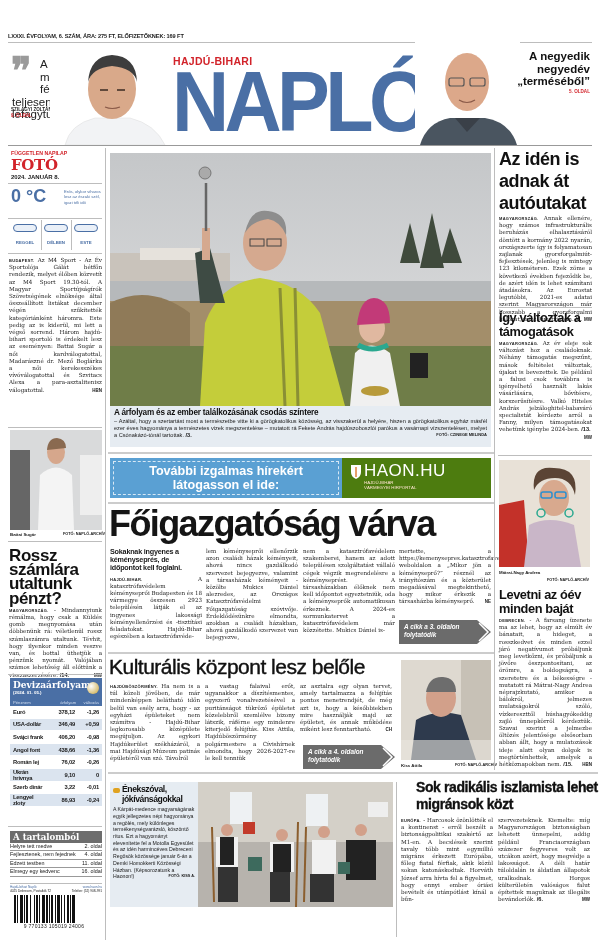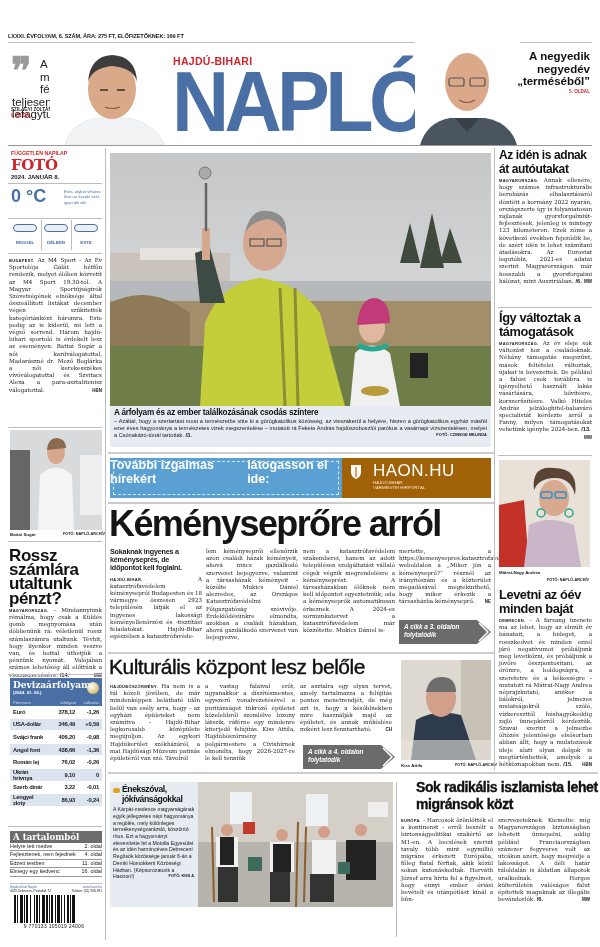--- a/index.html
+++ b/index.html
@@ -294,38 +294,38 @@
   <div class="h-sans" style="font-size:8.2px;line-height:10px;letter-spacing:-.2px">A árfolyam és az ember találkozásának csodás színtere</div>
   <div class="sans" style="font-size:5.6px;line-height:6.8px;text-align:justify">
     <span>– Azáltal, hogy a szertartást most a természetbe vitte ki a görögkatolikus közösség, az visszakerül a helyére, hiszen a görögkatolikus egyház másfél ezer éves hagyománya a természetes vizek megszentelése – mutatott rá Fekete András hajdúszoboszlói parókus a vasárnapi vízszentelésen, melyet a Csónakázó-tónál tartottak.</span>
     <b>/3.</b>
     <span class="sig" style="font-size:4px">FOTÓ: CZINEGE MELINDA</span>
   </div>
 </div>
 <div class="rule" style="left:108px;top:452px;width:386px;height:2px;background:#ccc"></div>
 
 <div class="abs" style="left:110px;top:458px;width:381px;height:40px;display:flex">
-  <div style="flex:0 0 232px;background:#5aa0d3;position:relative;display:flex;flex-direction:row;align-items:flex-start;justify-content:center">
+  <div style="flex:0 0 232px;background:#5aa0d3;position:relative;display:flex;flex-direction:column;align-items:center;justify-content:center">
     <div style="position:absolute;left:3px;top:3px;right:3px;bottom:3px;border:1px dashed #d7e8f5"></div>
     <div class="sans" style="color:#fff;font-weight:bold;font-size:12.6px;line-height:14px">További izgalmas hírekért</div>
     <div class="sans" style="color:#fff;font-weight:bold;font-size:12.6px;line-height:14px">látogasson el ide:</div>
   </div>
-  <div style="flex:1;background:#a16207;padding:4px 0 0 31px;position:relative">
+  <div style="flex:1;background:#4d7c0f;padding:4px 0 0 22px;position:relative">
     <svg style="position:absolute;left:8px;top:6px;width:12px;height:16px" viewBox="0 0 12 16">
         <path d="M1 1 H11 V8 Q11 13 6 15 Q1 13 1 8Z" fill="#fff"></path>
         <path d="M6 3 V13" stroke="#e0813a" stroke-width="1.5"></path>
       </svg>
     <div class="sans" style="color:#fff;font-size:17px;letter-spacing:.5px;line-height:18px">HAON.HU</div>
     <div class="sans" style="color:#fde4cf;font-size:4.4px;line-height:5.4px">HAJDÚ-BIHAR</div>
     <div class="sans" style="color:#fde4cf;font-size:4.4px;line-height:5.4px">VÁRMEGYEI HÍRPORTÁL</div>
   </div>
 </div>
 <div class="rule" style="left:108px;top:502px;width:386px;height:2px;background:#ccc"></div>
 
-<div class="abs h-sans" style="left:109px;top:503px;font-size:36px;line-height:42px;letter-spacing:-1.6px;color:#151515">Kéményseprőre arról</div>
+<div class="abs h-sans" style="left:109px;top:503px;font-size:36px;line-height:42px;letter-spacing:-1.6px;color:#151515">Főigazgatóság várva</div>
 <div class="abs" style="left:110px;top:548px;width:92px">
   <div class="sans" style="font-weight:bold;font-size:7.2px;line-height:8.2px;letter-spacing:-.2px">Sokaknak ingyenes a kéményseprés, de időpontot kell foglalni.</div>
   <div class="body-text" style="margin-top:3px">
     <span class="kicker">HAJDÚ-BIHAR.</span>
     <span>A katasztrófavédelem kéményseprői Budapesten és 18 vármegye összesen 2923 településén látják el az ingyenes lakossági kéményellenőrzési és -tisztítási feladatokat. Hajdú-Bihar egészében a katasztrófavéde-</span>
   </div>
 </div>
 <div class="abs body-text" style="left:206px;top:548px;width:92px">lem kéményseprői ellenőrzik azon családi házak kéményeit, ahová nincs gazdálkodó szervezet bejegyezve, valamint a társasházak kéményeit - közölte Mukics Dániel alezredes, az Országos Katasztrófavédelmi Főigazgatóság szóvivője. Érdeklődésünkre elmondta, azokban a családi házakban, ahová gazdálkodó szervezet van bejegyezve,</div>
 <div class="abs body-text" style="left:303px;top:548px;width:92px">nem a katasztrófavédelem szakemberei, hanem az adott településen szolgáltatást vállaló cégek végzik megrendelésre a kéményseprést. A társasházakban élőknek nem kell időpontot egyeztetniük, oda a kéményseprők automatikusan érkeznek. A 2024-es sormunkatervet a katasztrófavédelem már közzétette. Mukics Dániel is-</div>
 <div class="abs body-text" style="left:399px;top:548px;width:92px">
@@ -427,21 +427,21 @@
 </div>
 <div class="abs body-text" style="left:498px;top:817px;width:92px">
   <span>szervezeteknek. Kiemelte: míg Magyarországon biztonságban lehetett ünnepelni, addig például Franciaországban százezer fegyveres volt az utcákon azért, hogy megvédje a lakosságot. A déli határ túloldalán is áldatlan állapotok uralkodnak. Horgos külterületén valóságos falut építettek maguknak az illegális bevándorlók.</span>
   <b class="sans">/6.</b>
   <span class="sig">MW</span>
 </div>
 
 <div class="vrule" style="left:494px;top:148px;height:622px"></div>
 
 <div class="abs" style="left:499px;top:148px;width:93px">
-  <div class="h-sans" style="font-size:12px;line-height:14px">Az idén is adnak át autóutakat</div>
+  <div class="h-sans" style="font-size:18px;line-height:22px">Az idén is adnak át autóutakat</div>
   <div class="body-text" style="margin-top:1px">
     <span class="kicker">MAGYARORSZÁG.</span>
     <span>Annak ellenére, hogy számos infrastrukturális beruházás elhalasztásáról döntött a kormány 2022 nyarán, országszerte így is folyamatosan zajlanak gyorsforgalmiút-fejlesztések, jelenleg is mintegy 123 kilométeren. Ezek zöme a következő években fejeződik be, de azért idén is lehet számítani átadásokra. Az Eurostat legutóbbi, 2021-es adatai szerint Magyarországon már hosszabb a gyorsforgalmi hálózat, mint Ausztriában.</span>
     <b class="sans">/6.</b>
     <span class="sig">MW</span>
   </div>
 </div>
 <div class="rule" style="left:498px;top:307px;width:94px"></div>
 
 <div class="abs" style="left:499px;top:311px;width:93px">

